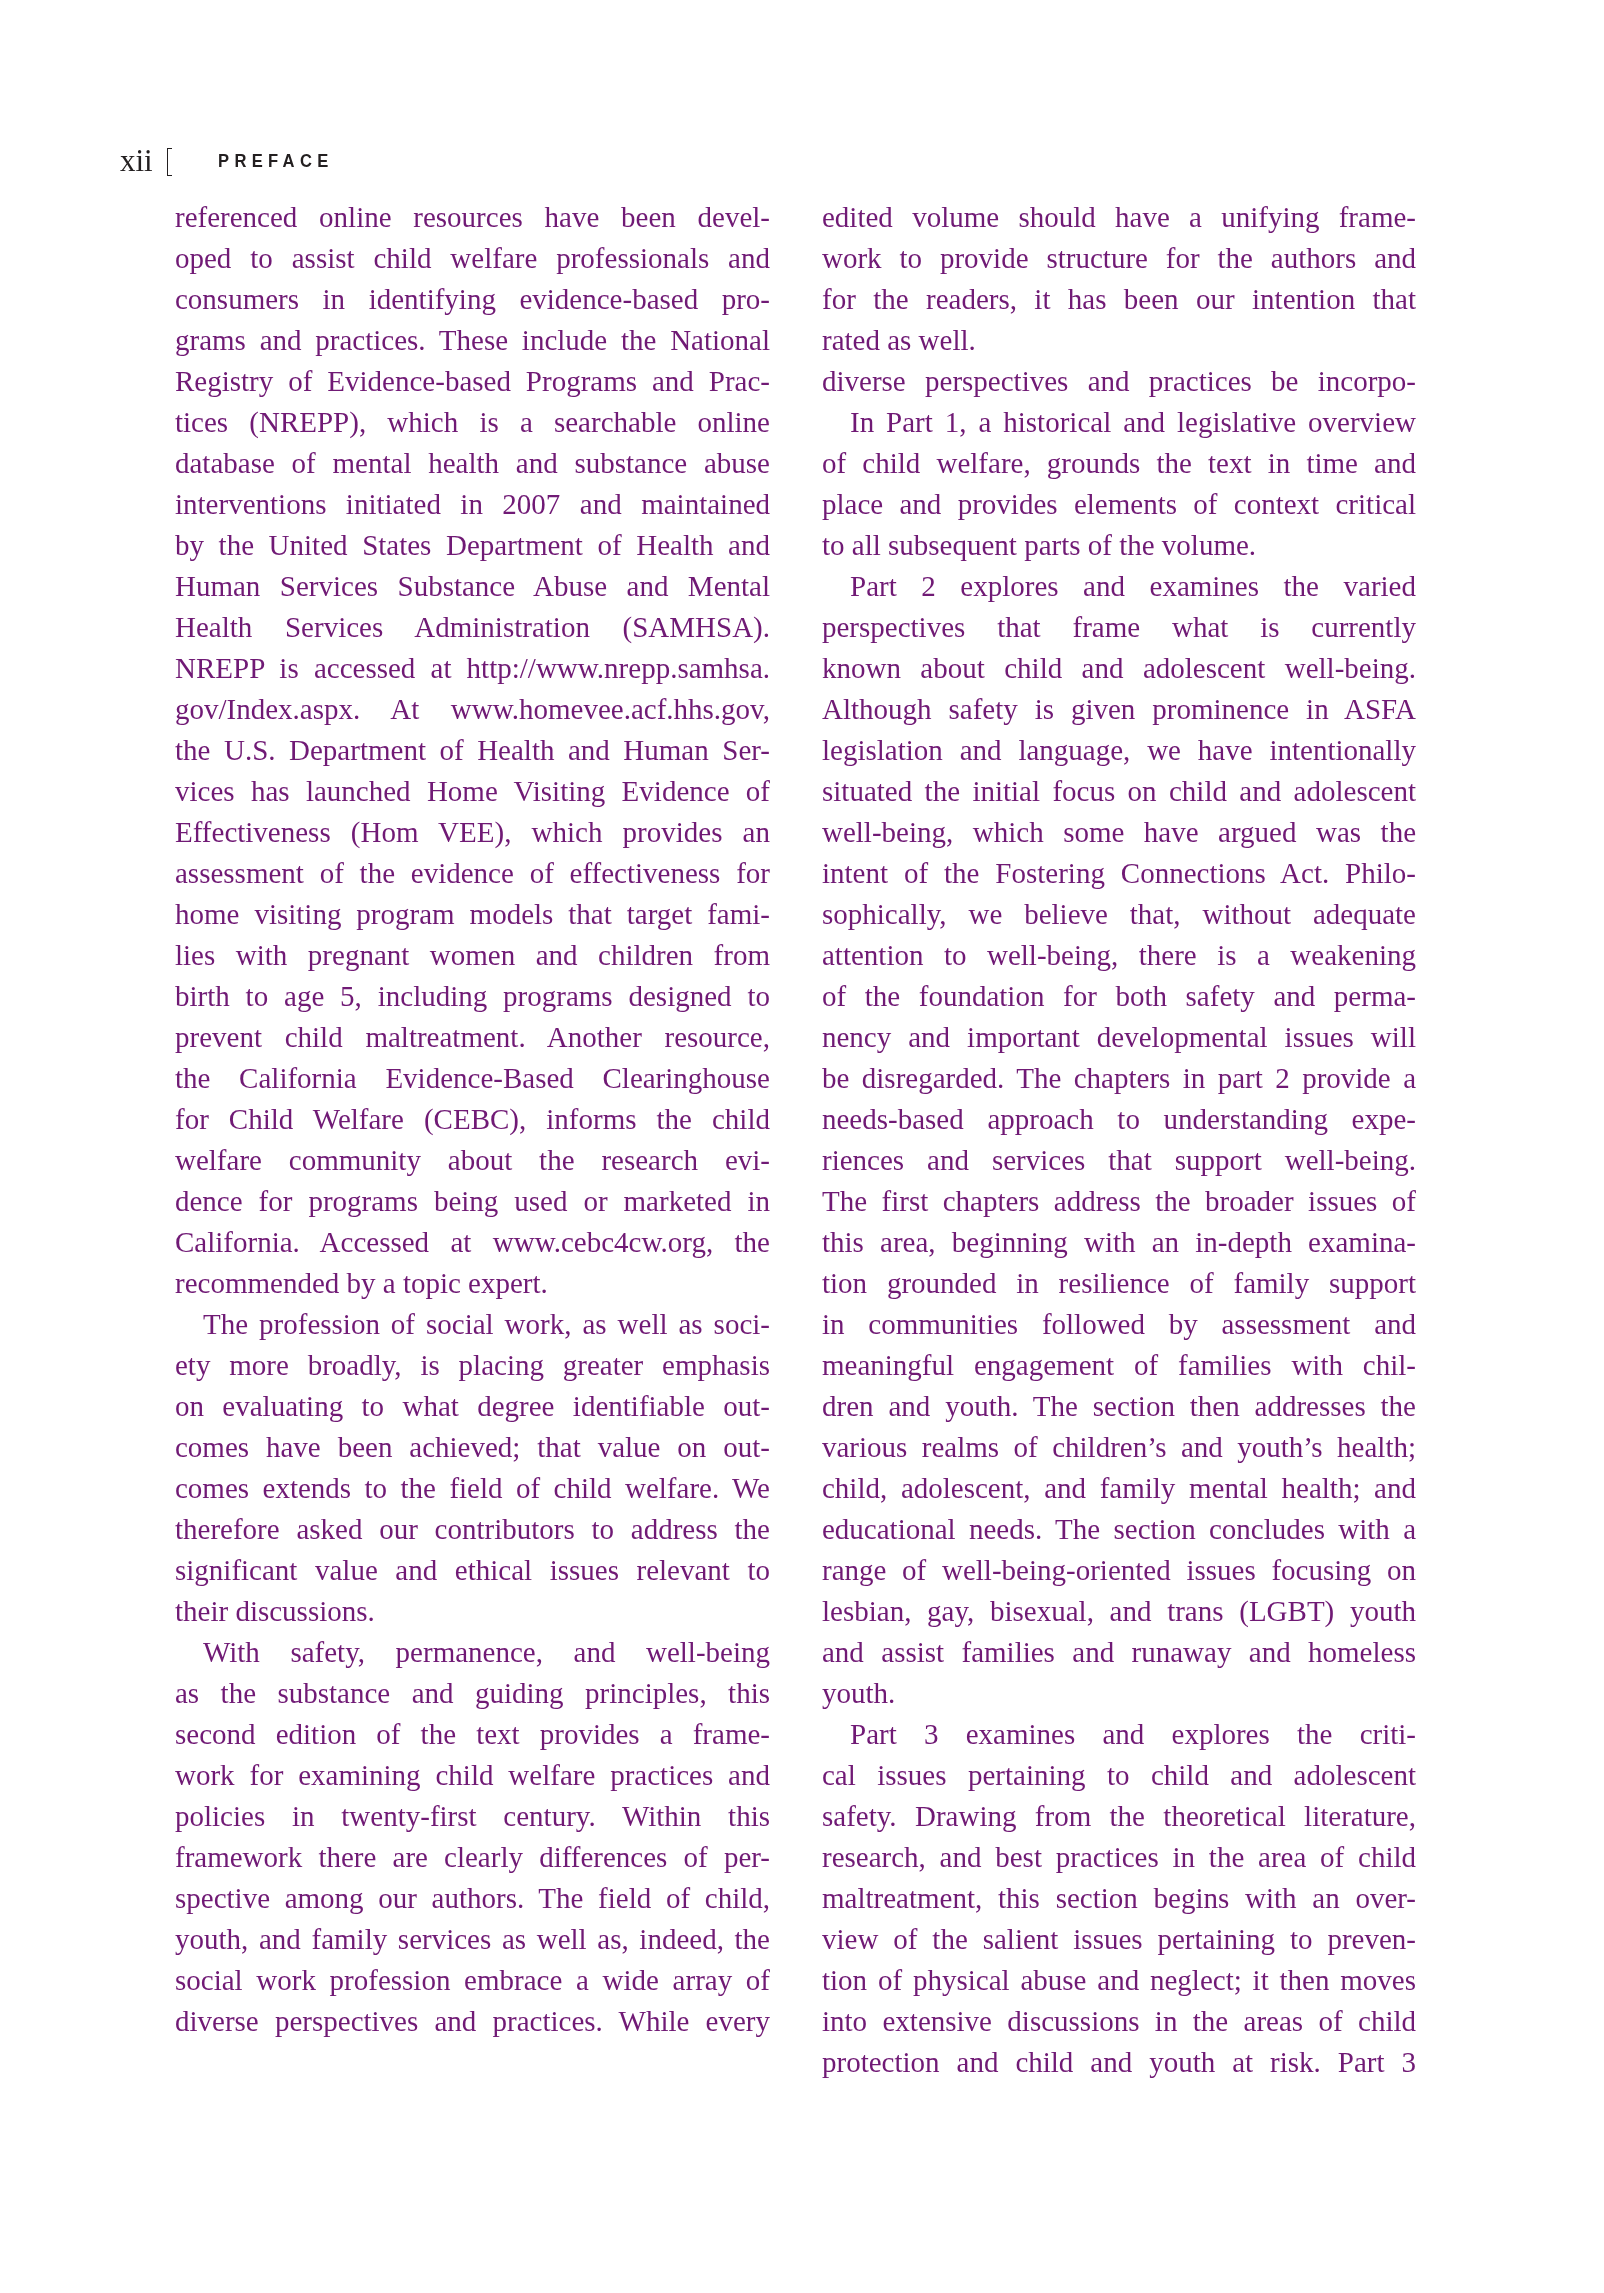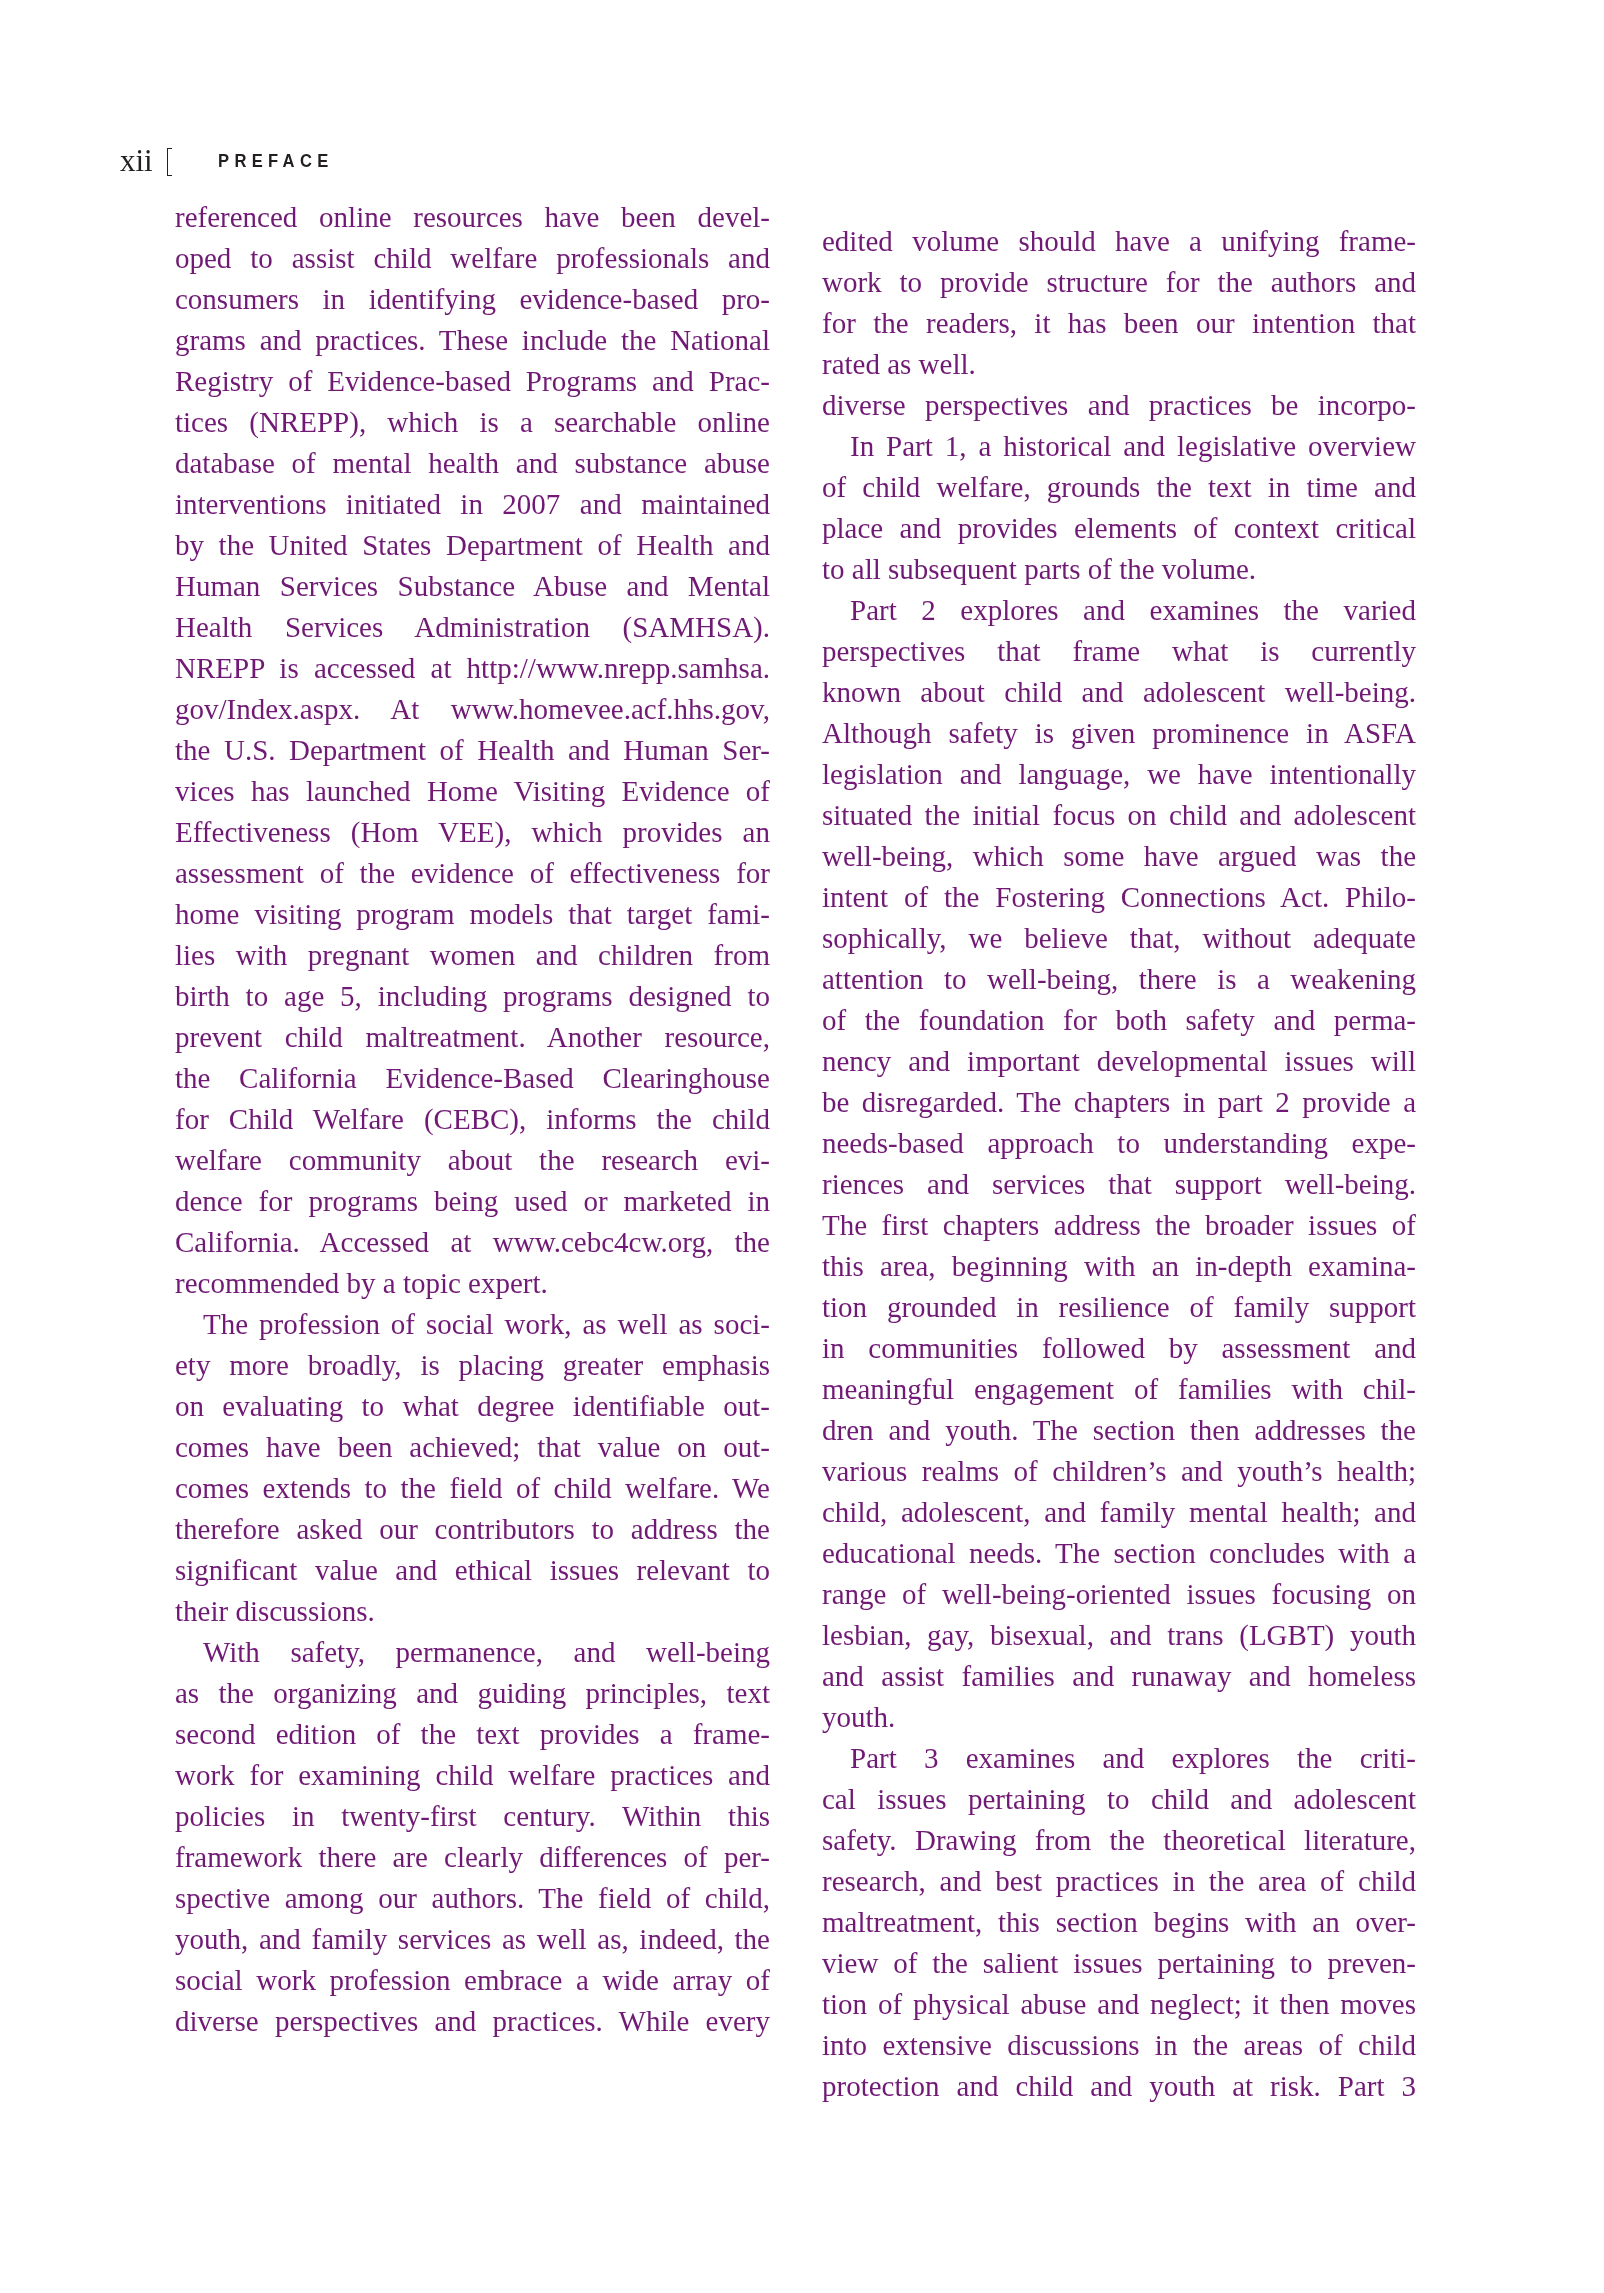--- a/index.html
+++ b/index.html
@@ -55,21 +55,21 @@
     transform-origin: left center;
   }
   .column {
     position: absolute;
     top: 197px;
     font-family: "Liberation Serif", "DejaVu Serif", serif;
     font-size: 29px;
     color: #701a75;
   }
   .col-left { left: 175px; width: 595px; }
-  .col-right { left: 822px; width: 594px; margin-top: 24px; }
+  .col-right { left: 822px; width: 594px; }
   .line {
     display: block;
     height: 41px;
     line-height: 41px;
     white-space: nowrap;
     text-align: justify;
     text-align-last: justify;
     overflow: visible;
   }
   .line.last {
@@ -124,21 +124,21 @@
       <span class="line">ety more broadly, is placing greater emphasis</span>
       <span class="line">on evaluating to what degree identifiable out-</span>
       <span class="line">comes have been achieved; that value on out-</span>
       <span class="line">comes extends to the field of child welfare. We</span>
       <span class="line">therefore asked our contributors to address the</span>
       <span class="line">significant value and ethical issues relevant to</span>
       <span class="line last">their discussions.</span>
     </div>
     <div>
       <span class="line indent">With safety, permanence, and well-being</span>
-      <span class="line">as the organizing and guiding principles, text</span>
+      <span class="line">as the substance and guiding principles, this</span>
       <span class="line">second edition of the text provides a frame-</span>
       <span class="line">work for examining child welfare practices and</span>
       <span class="line">policies in twenty-first century. Within this</span>
       <span class="line">framework there are clearly differences of per-</span>
       <span class="line">spective among our authors. The field of child,</span>
       <span class="line">youth, and family services as well as, indeed, the</span>
       <span class="line">social work profession embrace a wide array of</span>
       <span class="line">diverse perspectives and practices. While every</span>
     </div>
   </div>

